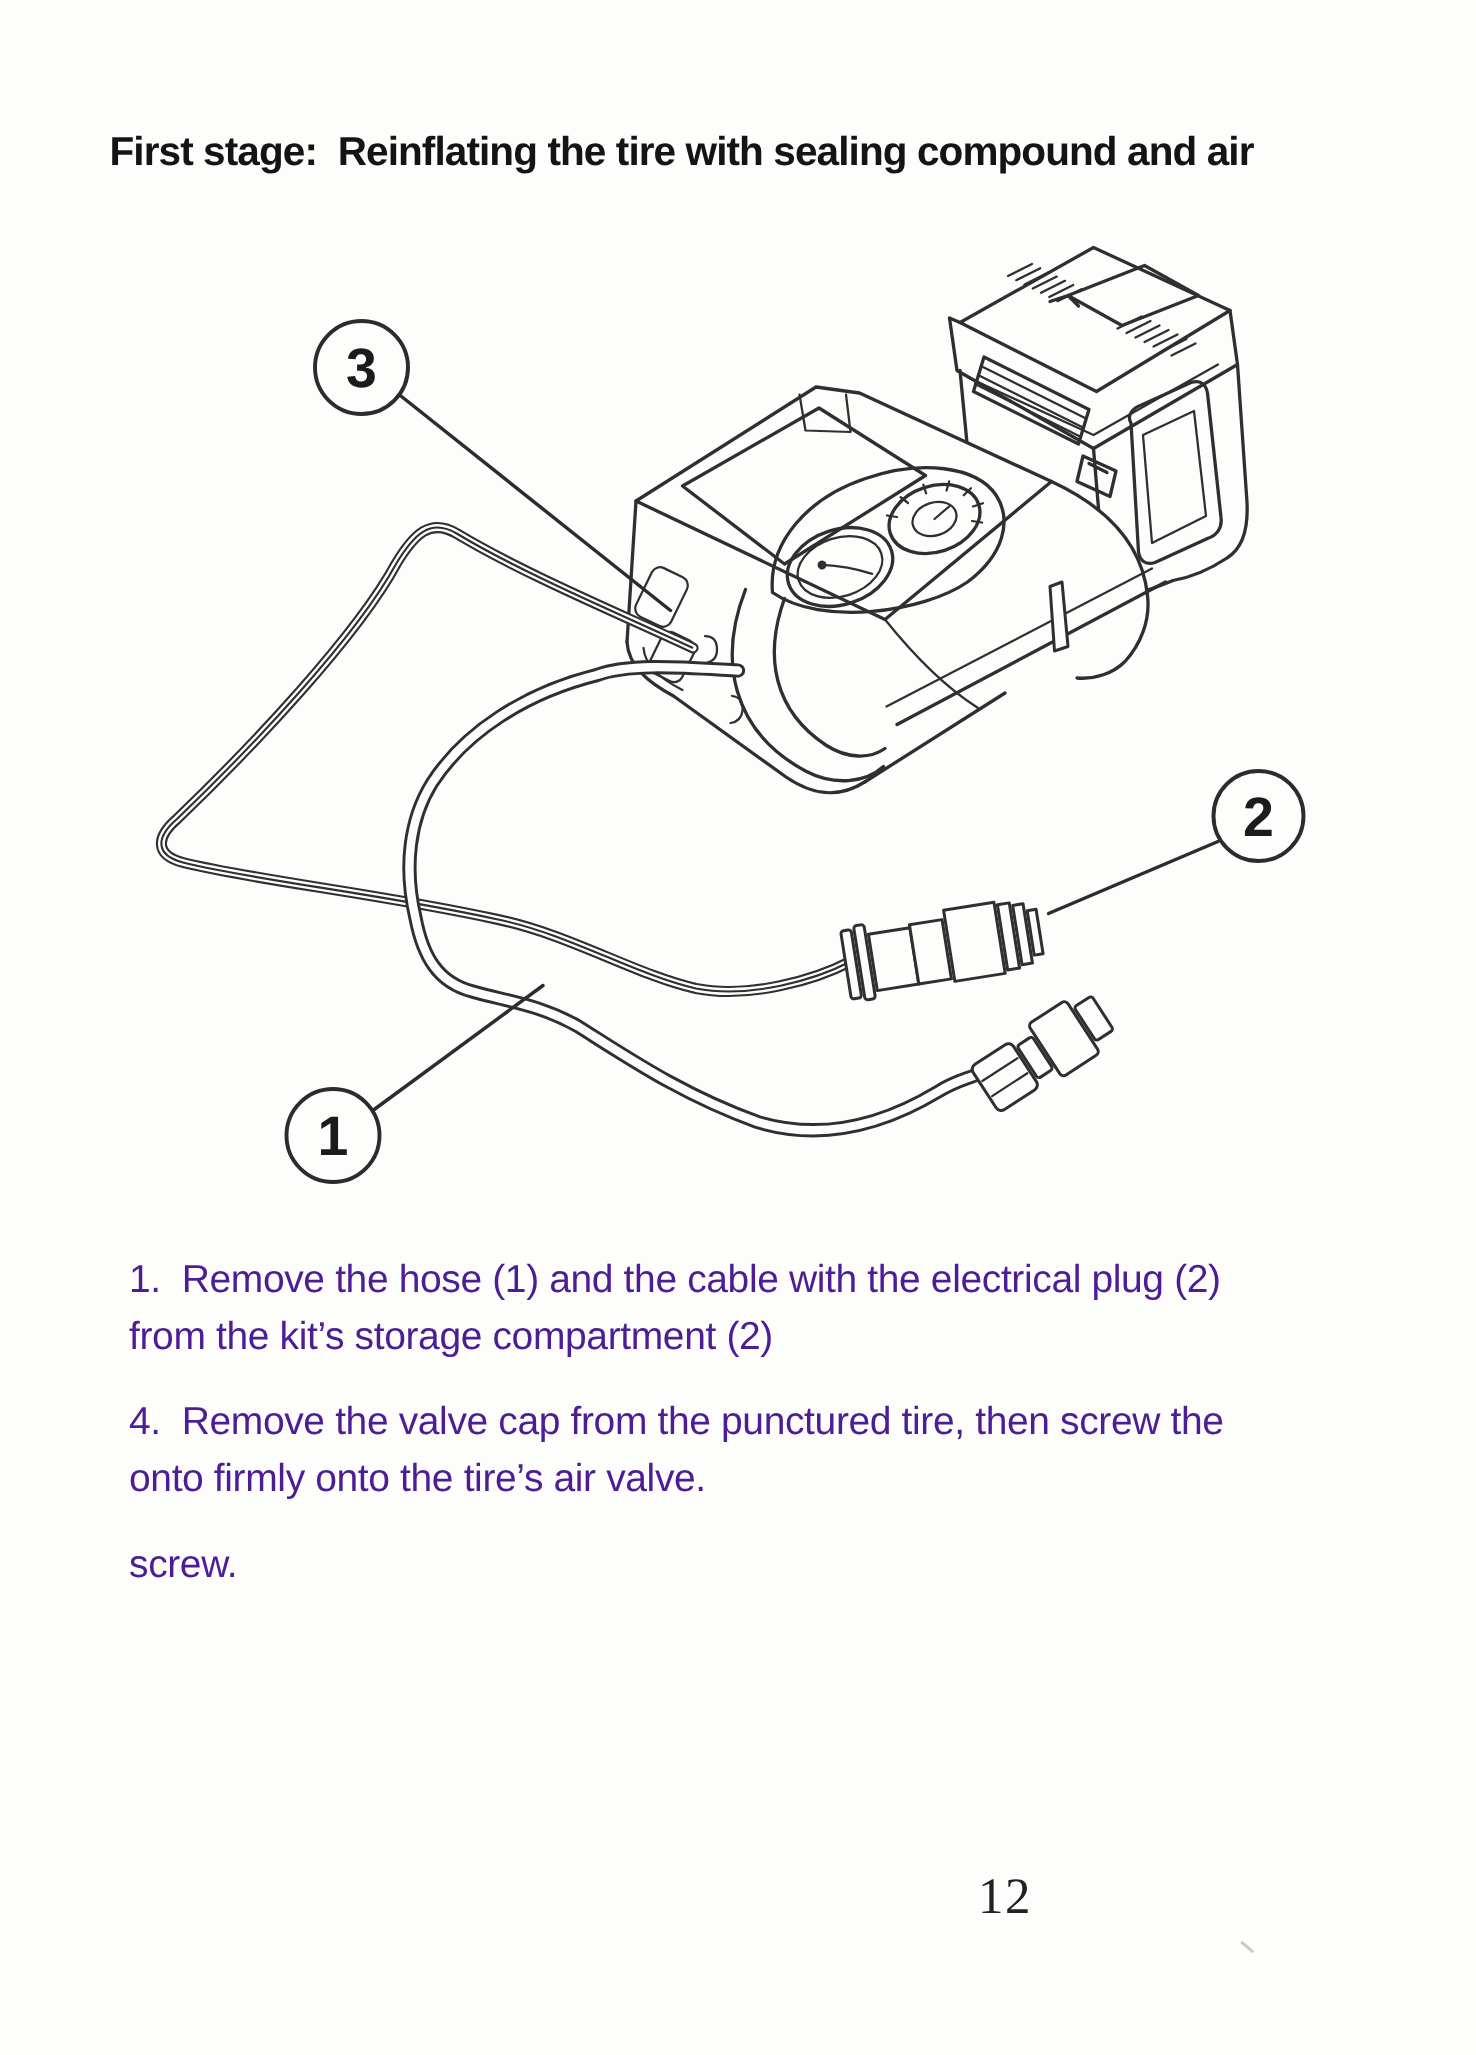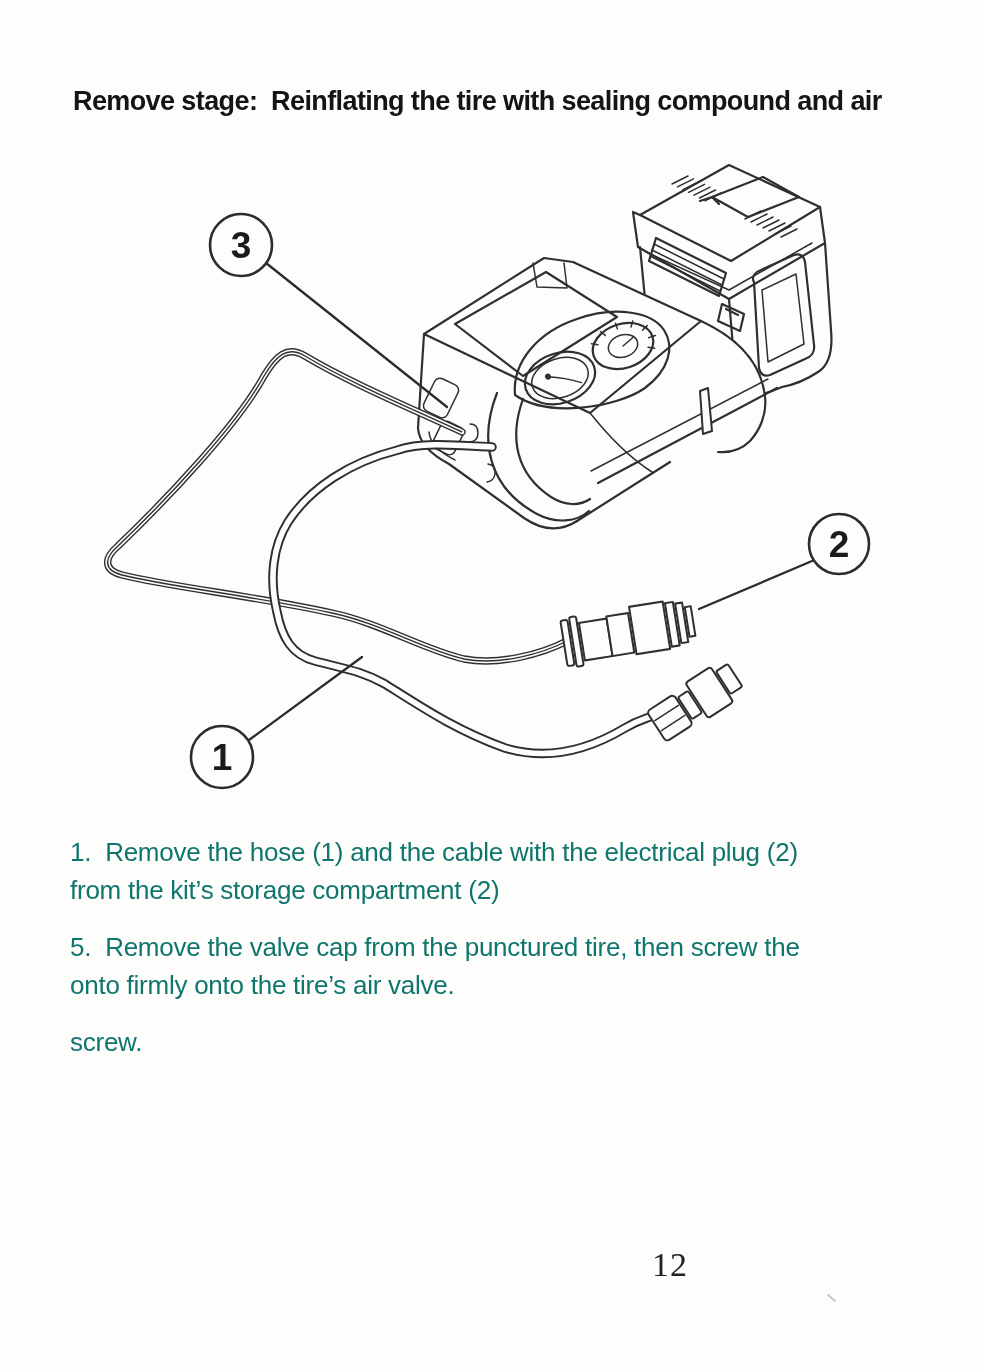--- a/index.html
+++ b/index.html
@@ -13,21 +13,21 @@
   }
   .title{
     position:absolute;left:73px;top:86px;width:880px;
     margin:0;
     font-size:27px;font-weight:700;letter-spacing:-0.6px;
     white-space:pre-wrap;
     color:#141414;
   }
   .figure-svg{position:absolute;left:0;top:140px;}
   .instructions{position:absolute;left:70px;top:0;width:860px;}
-  .item{position:absolute;left:0;margin:0;font-size:26px;letter-spacing:-0.25px;line-height:38px;color:#0f766e;}
+  .item{position:absolute;left:16px;margin:0;font-size:26px;letter-spacing:-0.25px;line-height:38px;color:#4c1d95;}
   .item .line{display:block;white-space:pre-wrap;}
   .item-1{top:833px;}
   .item-2{top:928px;}
   .item-3{top:1023px;}
   .page-number{
     position:absolute;left:652px;top:1246px;
     font-family:"Liberation Serif",serif;
     font-size:34px;letter-spacing:1px;color:#222;
   }
   .scan-artifact{
@@ -47,21 +47,21 @@
   .leader{fill:none;stroke:#2c2c2c;stroke-width:2.3;stroke-linecap:round;}
   .co-circle{fill:#fdfdfb;stroke:#2c2c2c;stroke-width:2.6;}
   .co-num{font:600 37px "Liberation Sans",sans-serif;fill:#1b1b1b;text-anchor:middle;}
   .ink{fill:#2f2f2f;stroke:none;}
 </style>
 </head>
 <body>
 
 <div class="page">
 
-  <h1 class="title">Remove stage:  Reinflating the tire with sealing compound and air</h1>
+  <h1 class="title">First stage:  Reinflating the tire with sealing compound and air</h1>
 
   <svg class="figure-svg" width="984" height="690" viewBox="0 140 984 690" xmlns="http://www.w3.org/2000/svg">
 
     <g>
       <path class="fw" d="M633,212 L729,161 L825,205 L831,330 C833,352 828,366 818,372 C806,380 793,385 780,388 L737,398 L700,390 L648,330 L640,247 Z"></path>
       <path class="ln" d="M640,215 L729,165 L820,207 L731,261 Z"></path>
       <path class="ln" d="M633,212 L638,247 L729,299 L825,243 L820,207 M633,212 L640,215"></path>
       <path class="ln thin" d="M646,252 L729,290 L812,243"></path>
 
       <path class="ln" d="M656,238 L726,273 L719,296 L649,261 Z"></path>
@@ -177,21 +177,21 @@
       <text class="co-num" x="222" y="770">1</text>
     </g>
   </svg>
 
   <div class="instructions">
     <p class="item item-1">
       <span class="line">1.  Remove the hose (1) and the cable with the electrical plug (2)</span>
       <span class="line">from the kit’s storage compartment (2)</span>
     </p>
     <p class="item item-2">
-      <span class="line">5.  Remove the valve cap from the punctured tire, then screw the</span>
+      <span class="line">4.  Remove the valve cap from the punctured tire, then screw the</span>
       <span class="line">onto firmly onto the tire’s air valve.</span>
     </p>
     <p class="item item-3">
       <span class="line">screw.</span>
     </p>
   </div>
 
   <div class="page-number">12</div>
   <div class="scan-artifact"></div>
 

